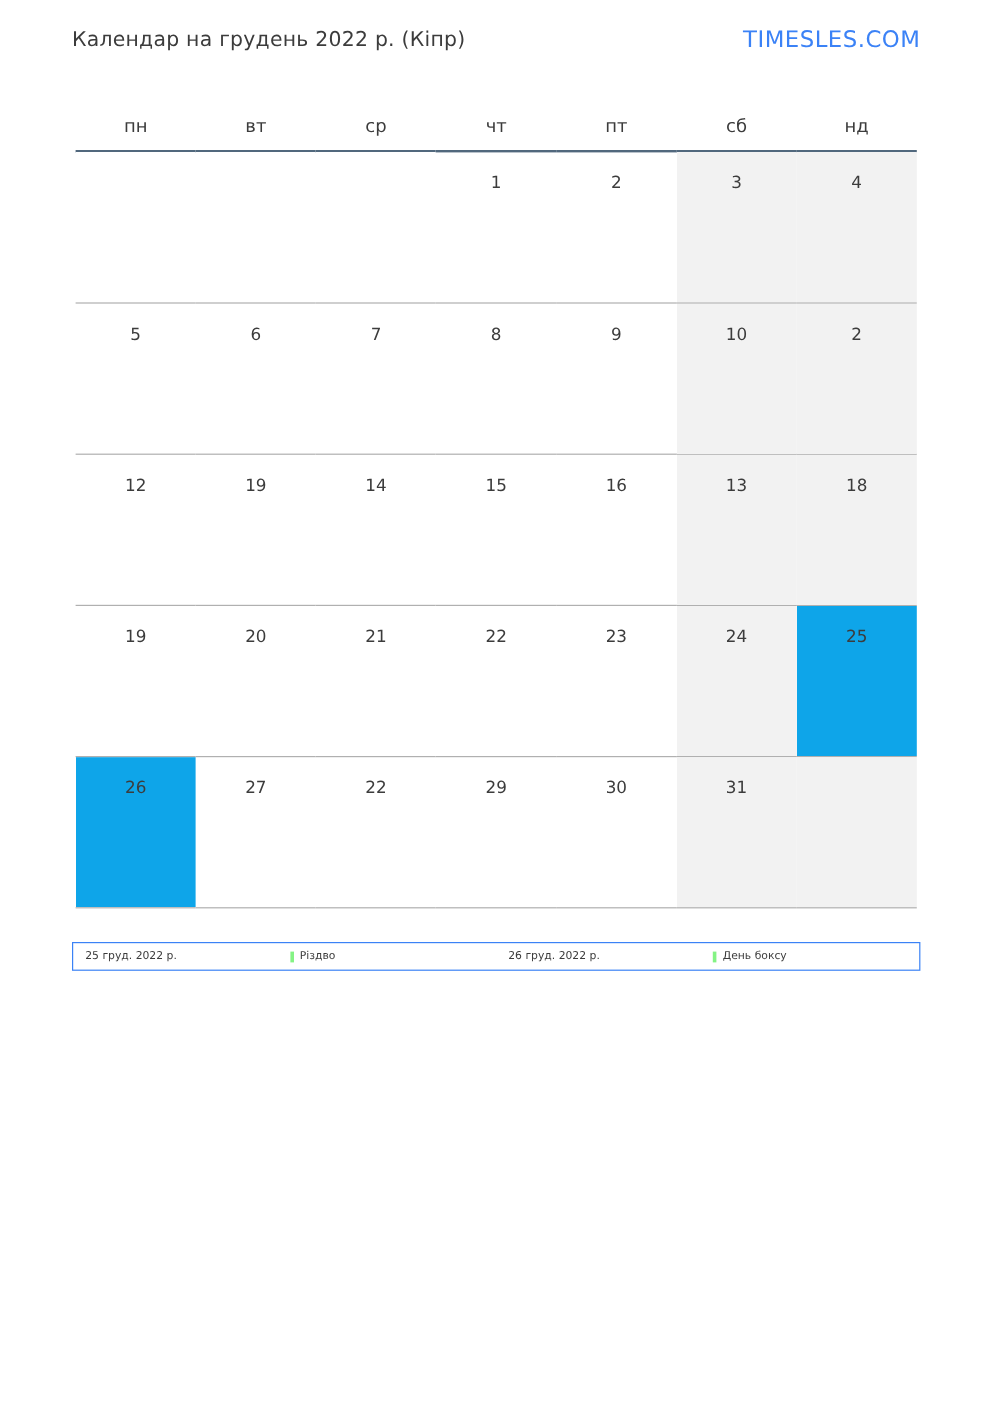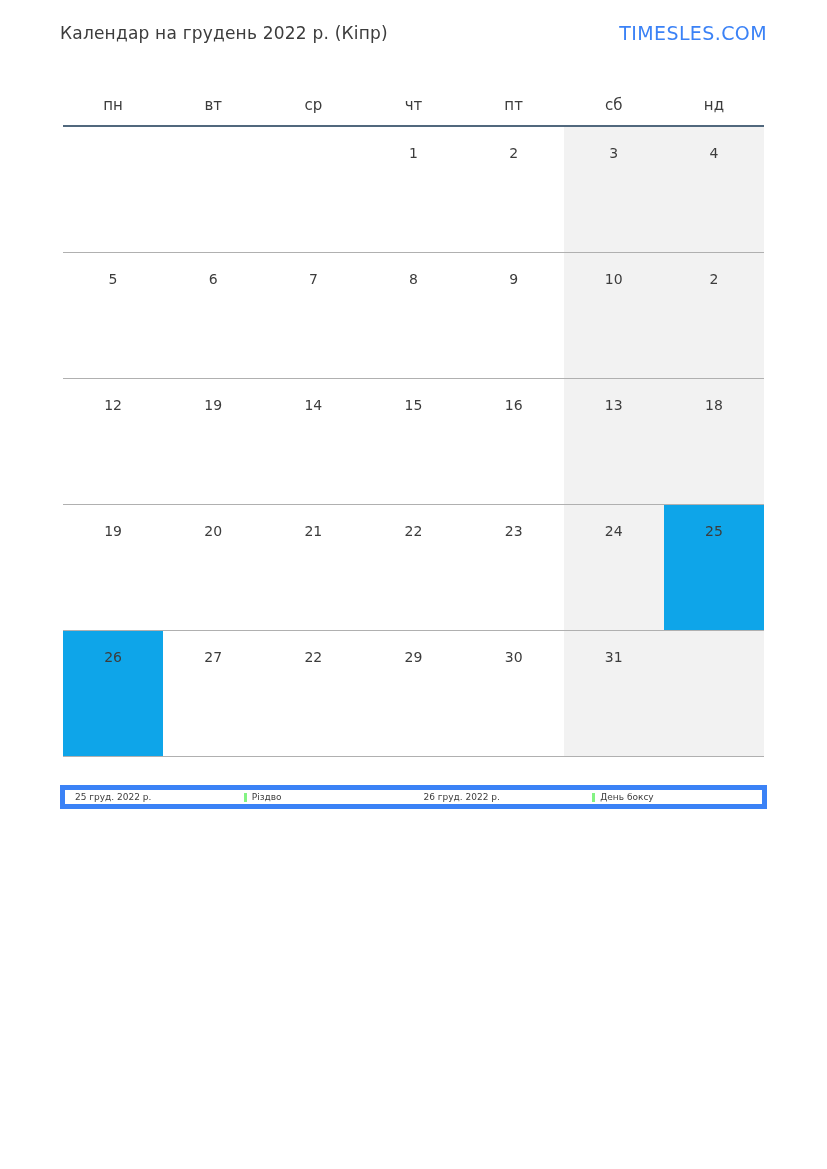--- a/index.html
+++ b/index.html
@@ -91,21 +91,21 @@
   }
   td.empty.weekend {
     background: #f2f2f2;
   }
   .legend {
     position: absolute;
     top: 785px;
     left: 60px;
     width: 707px;
     box-sizing: border-box;
-    border: 5px solid #3b82f6;
+    border: 1px solid #3b82f6;
     height: 24px;
     display: flex;
     align-items: flex-end;
     font-size: 9px;
     color: #3c3c3c;
   }
   .legend-cell {
     display: flex;
     align-items: center;
     height: 100%;

